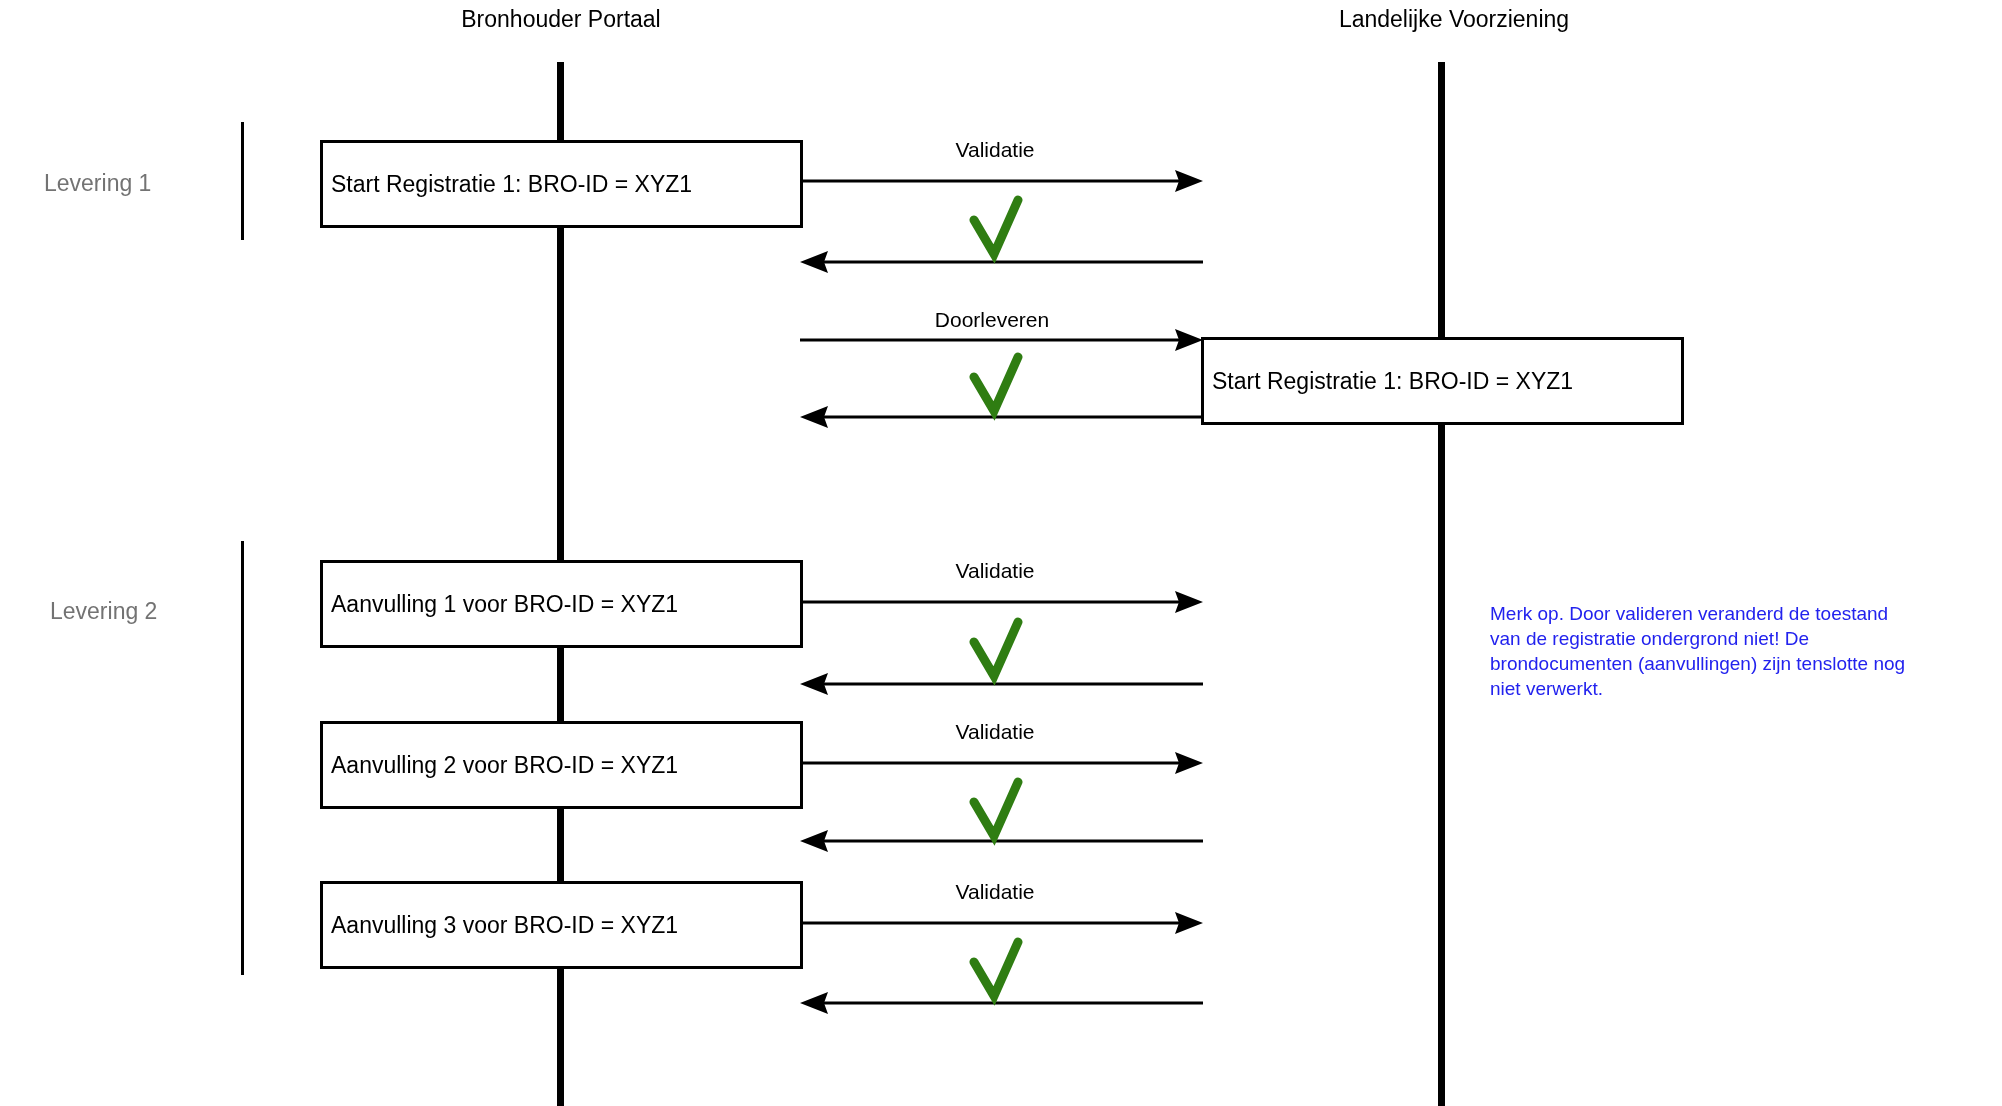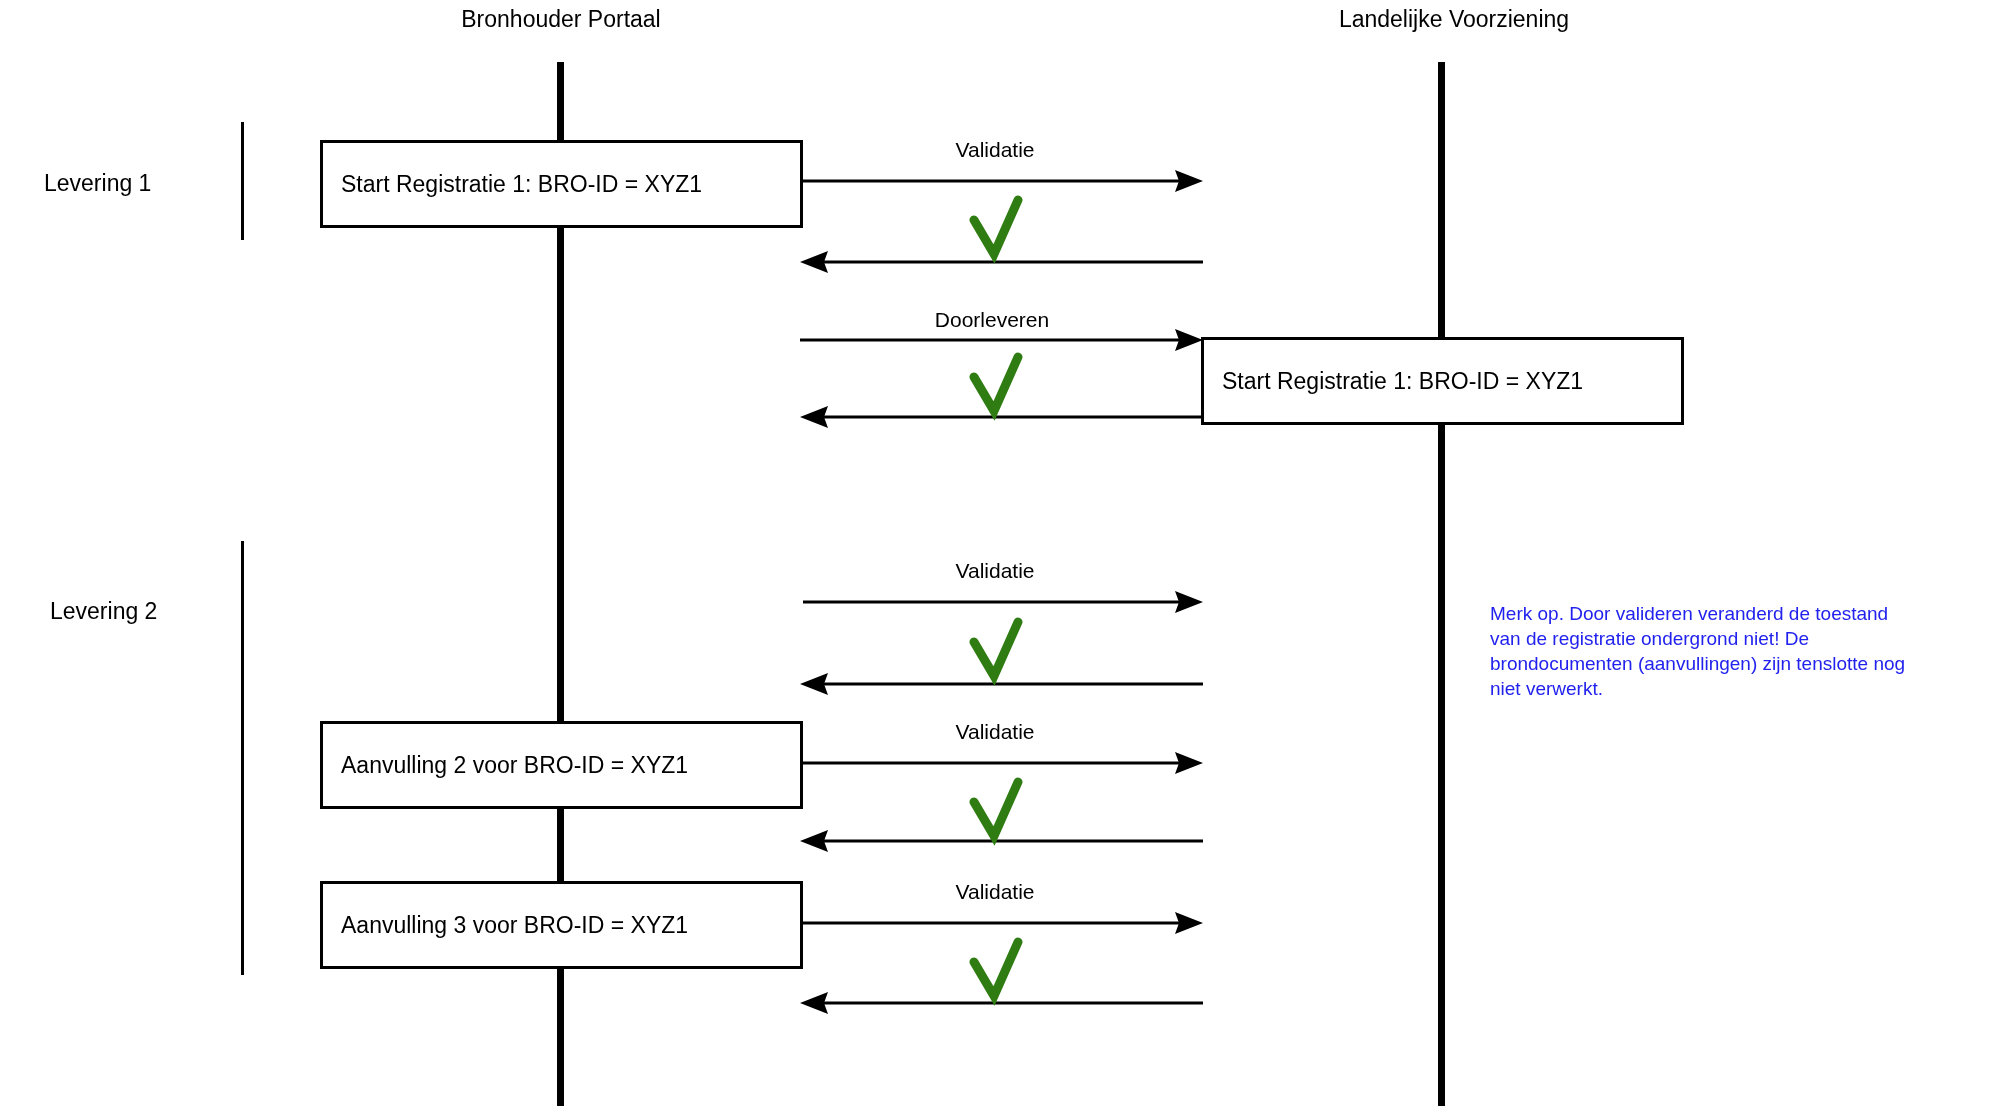--- a/index.html
+++ b/index.html
@@ -32,36 +32,36 @@
     background: #000000;
   }
   .group-bracket {
     position: absolute;
     width: 3px;
     background: #000000;
   }
   .group-label {
     position: absolute;
     font-size: 23px;
-    color: #000000;
+    color: #737373;
     white-space: nowrap;
   }
   .msgbox {
     position: absolute;
     border: 3px solid #000000;
     background: #ffffff;
     box-sizing: border-box;
     display: flex;
     align-items: center;
   }
   .msgbox span {
     font-size: 23px;
     color: #000000;
     white-space: nowrap;
-    padding-left: 18px;
+    padding-left: 8px;
   }
   .arrow-label {
     position: absolute;
     font-size: 21px;
     color: #000000;
     white-space: nowrap;
     transform: translateX(-50%);
   }
   .arrow-svg {
     position: absolute;
@@ -97,20 +97,23 @@
   <div class="group-label" style="left:50px; top:598px;">Levering 2</div>
 
   <div class="msgbox" style="left:320px; top:140px; width:483px; height:88px;">
     <span>Start Registratie 1: BRO-ID = XYZ1</span>
   </div>
 
   <div class="msgbox" style="left:1201px; top:337px; width:483px; height:88px;">
     <span>Start Registratie 1: BRO-ID = XYZ1</span>
   </div>
 
+  <div class="msgbox" style="left:320px; top:560px; width:483px; height:88px;">
+    <span>Aanvulling 1 voor BRO-ID = XYZ1</span>
+  </div>
 
   <div class="msgbox" style="left:320px; top:721px; width:483px; height:88px;">
     <span>Aanvulling 2 voor BRO-ID = XYZ1</span>
   </div>
 
   <div class="msgbox" style="left:320px; top:881px; width:483px; height:88px;">
     <span>Aanvulling 3 voor BRO-ID = XYZ1</span>
   </div>
 
   <svg class="arrow-svg" style="left:803px; top:166px;" width="400" height="30" viewBox="0 0 400 30">

